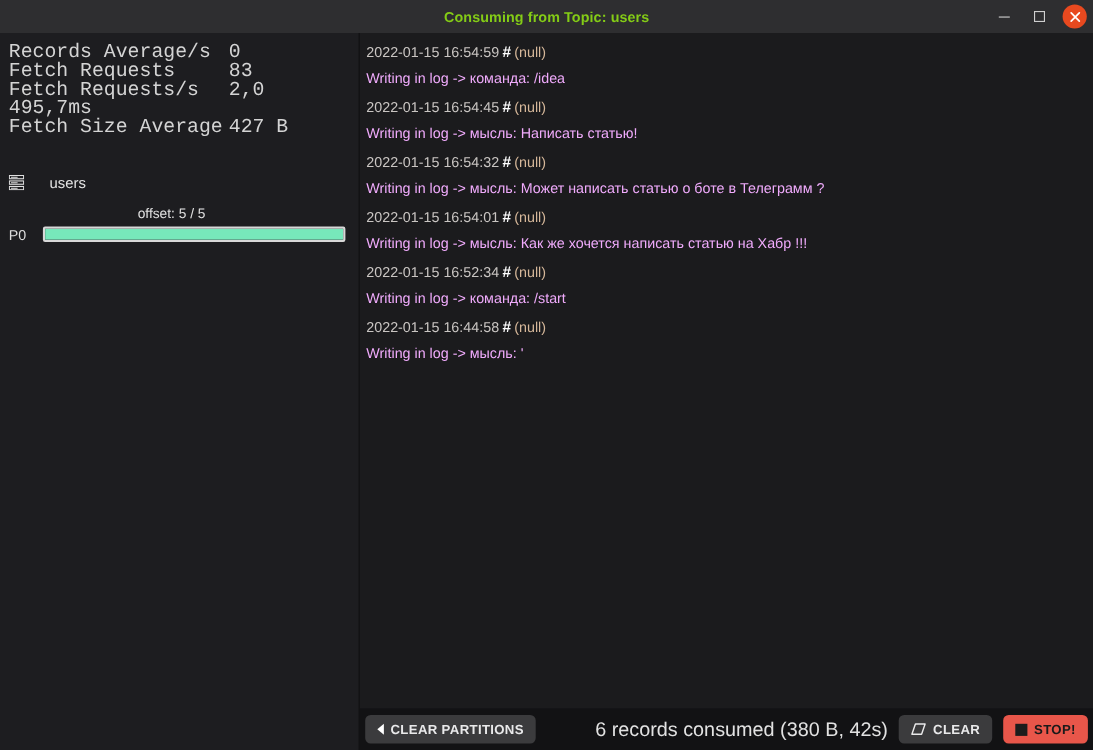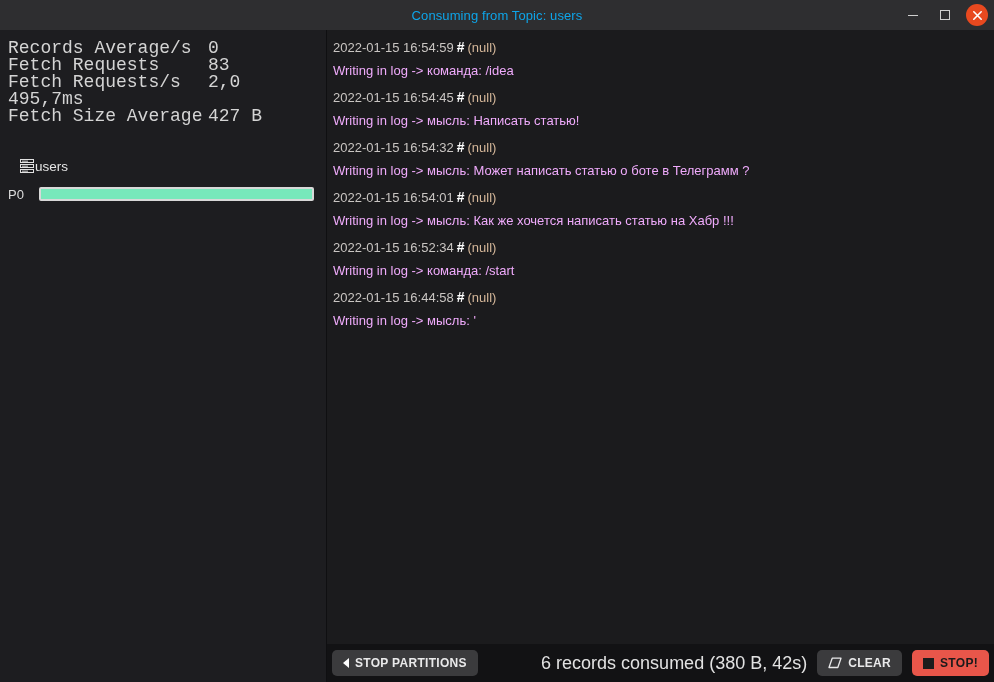--- a/index.html
+++ b/index.html
@@ -28,22 +28,22 @@
     height: 30px;
     min-height: 30px;
     background: #2e2e30;
     display: flex;
     align-items: center;
     justify-content: center;
     flex-shrink: 0;
   }
   .titlebar-title {
     font-size: 13px;
-    font-weight: normal;
-    color: #0ea5e9;
+    font-weight: bold;
+    color: #84cc16;
     letter-spacing: 0.1px;
     user-select: none;
   }
   .window-controls {
     position: absolute;
     right: 6px;
     top: 0;
     height: 30px;
     display: flex;
     align-items: center;
@@ -101,22 +101,22 @@
     color: #d4d4d4;
     line-height: 17px;
     font-family: Liberation Mono, monospace;
   }
   .stat-label { width: 200px; white-space: nowrap; }
   .stat-value { white-space: nowrap; }
 
   .topic-row {
     display: flex;
     align-items: center;
-    gap: 1px;
-    padding: 0 20px;
+    gap: 23px;
+    padding: 0 8px;
     margin-top: 31px;
     height: 20px;
   }
   .topic-icon { display: block; }
   .topic-name {
     font-size: 13.5px;
     color: #e4e4e4;
   }
 
   .partition-block {
@@ -303,20 +303,21 @@
           <rect x="0.5" y="5.5" width="13" height="3" fill="none" stroke="#e0e0e0" stroke-width="1"></rect>
           <rect x="0.5" y="10.5" width="13" height="3" fill="none" stroke="#e0e0e0" stroke-width="1"></rect>
           <rect x="2" y="1.7" width="6" height="0.9" fill="#e0e0e0"></rect>
           <rect x="2" y="6.7" width="6" height="0.9" fill="#e0e0e0"></rect>
           <rect x="2" y="11.7" width="6" height="0.9" fill="#e0e0e0"></rect>
         </svg>
         <span class="topic-name">users</span>
       </div>
 
       <div class="partition-block">
+        <div class="offset-label">offset: 5 / 5</div>
         <div class="partition-row">
           <span class="partition-name">P0</span>
           <div class="progress-outer">
             <div class="progress-fill" id="p0fill" style="width: 100%;"></div>
           </div>
         </div>
       </div>
 
     </div>
 
@@ -345,21 +346,21 @@
           </div>
           <div class="record">
             <div class="record-head"><span class="rec-time">2022-01-15 16:44:58</span><span class="rec-hash">#</span><span class="rec-key">(null)</span></div>
             <div class="record-body">Writing in log -&gt; мысль: '</div>
           </div>
         </div>
 
       <div class="footer">
         <button class="btn btn-hide">
           <span class="chevron-left"></span>
-          <span>STOP PARTITIONS</span>
+          <span>CLEAR PARTITIONS</span>
         </button>
         <div class="footer-spacer"></div>
         <div class="status-text">6 records consumed (380 B, 42s)</div>
         <button class="btn btn-clear">
           <svg width="14" height="12" viewBox="0 0 14 12">
             <polygon points="4.2,1.2 13,1.2 9.8,10.5 1,10.5" fill="none" stroke="#e9e9ea" stroke-width="1.3" stroke-linejoin="round"></polygon>
           </svg>
           <span>CLEAR</span>
         </button>
         <button class="btn btn-stop">

